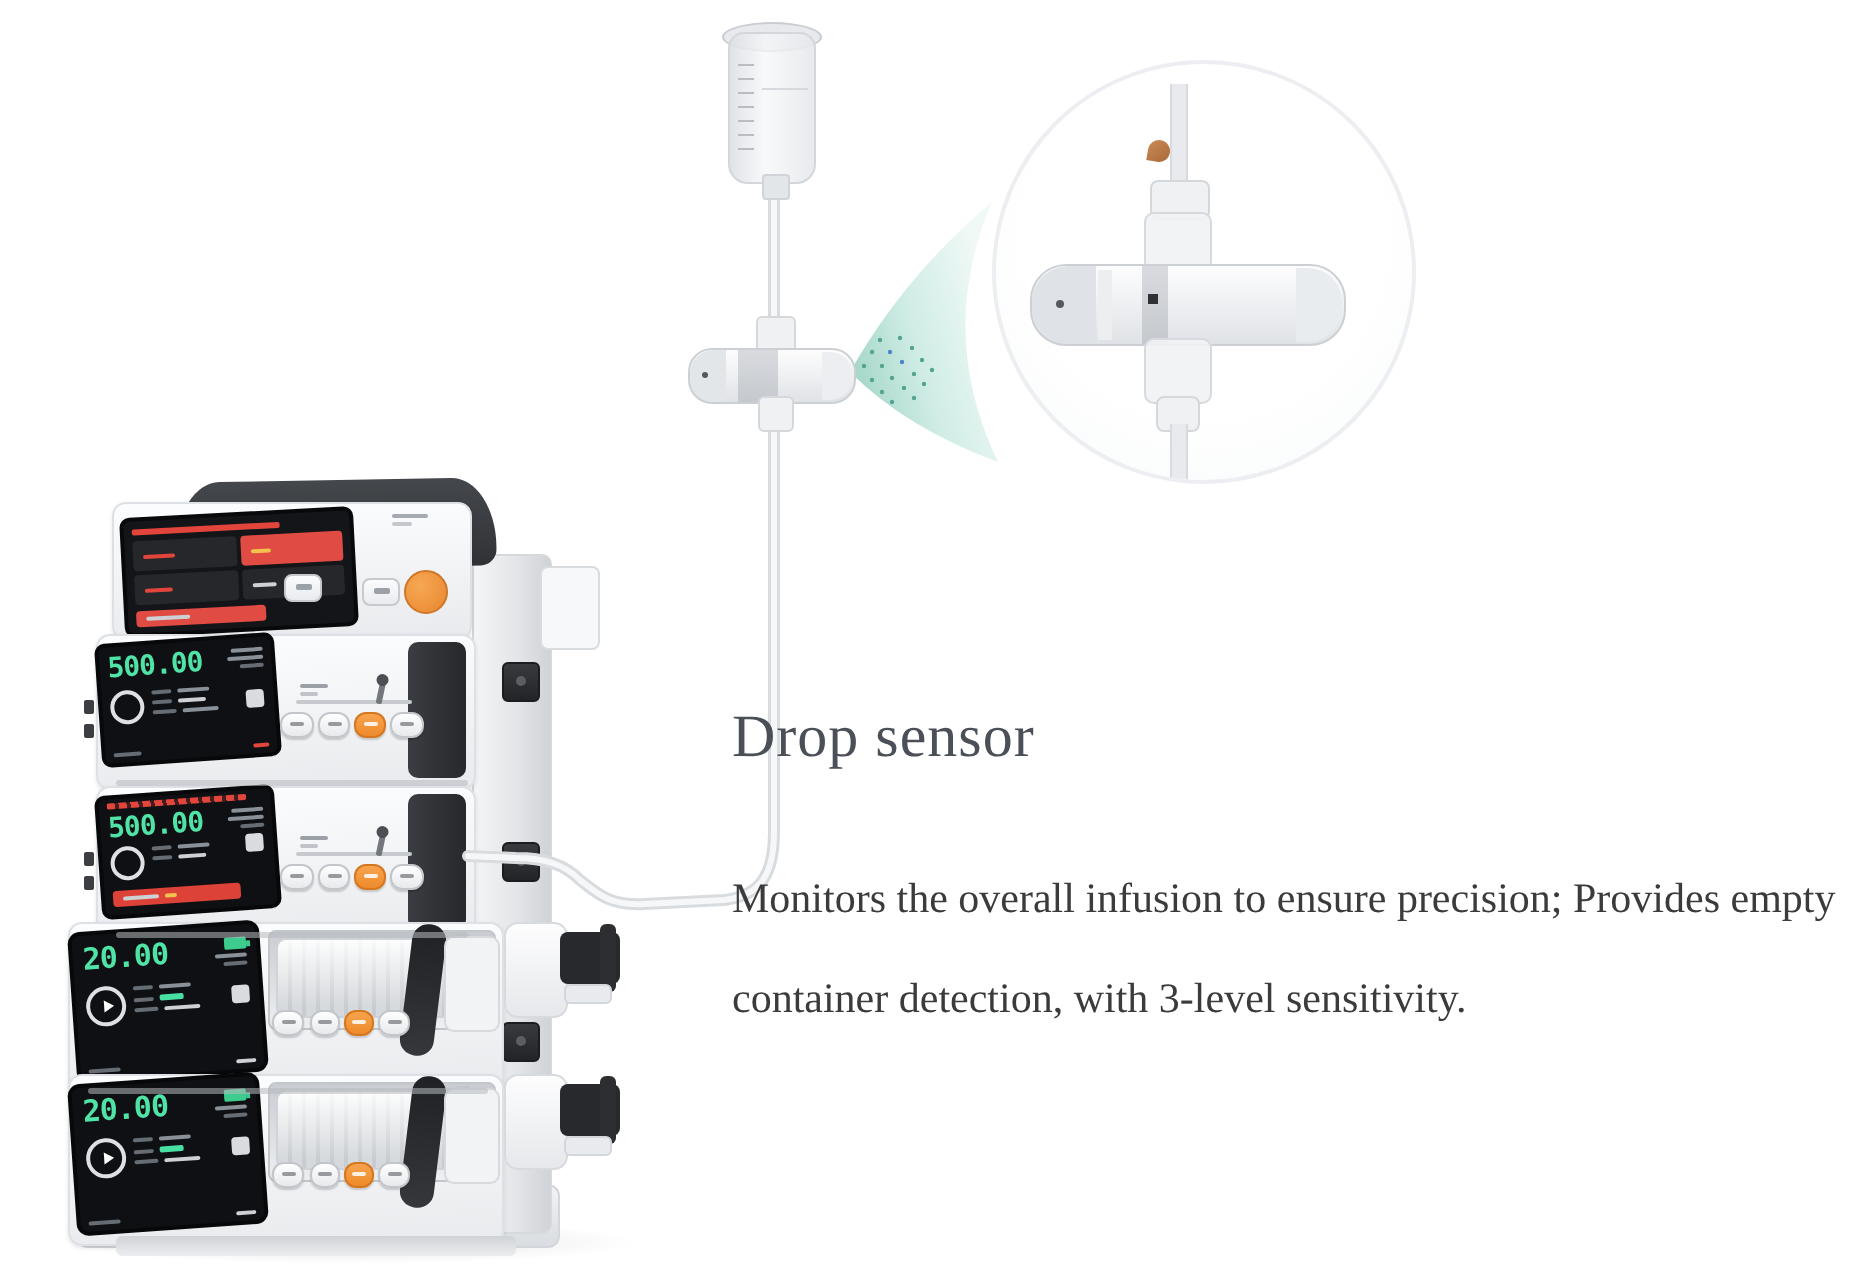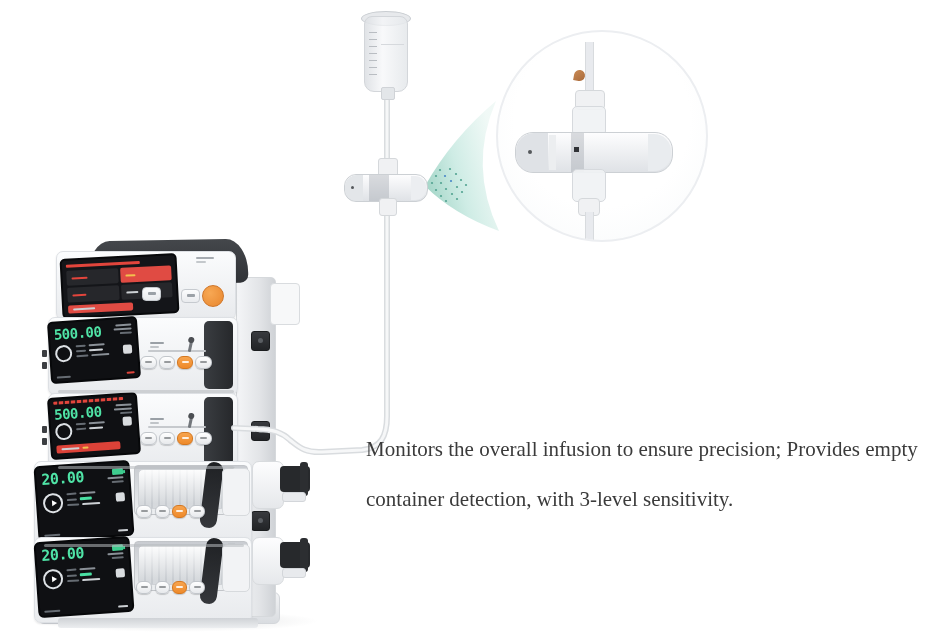--- a/index.html
+++ b/index.html
@@ -438,15 +438,16 @@
     <div class="conn abs" style="left:378px;top:158px;width:18px;height:18px;z-index:5;"></div>
     <div class="sensor-cyl abs" style="left:344px;top:174px;width:82px;height:26px;z-index:5;">
       <div class="abs" style="left:0;top:0;width:18px;height:26px;background:#e3e6e9;border-radius:12px 0 0 12px;"></div>
       <div class="cap-dot" style="left:6px;top:11px;width:3px;height:3px;"></div>
       <div class="mid-band" style="left:24px;top:0;width:20px;height:26px;"></div>
       <div class="abs" style="left:66px;top:1px;width:15px;height:24px;background:#eceef1;border-radius:0 11px 11px 0;"></div>
     </div>
     <div class="conn abs" style="left:379px;top:198px;width:16px;height:16px;z-index:5;"></div>
   </div>
 
+  <h2 id="feature-title" style="margin:0;font-weight:400;">Drop sensor</h2>
   <p id="feature-desc" style="margin:0;">Monitors the overall infusion to ensure precision; Provides empty container detection, with 3-level sensitivity.</p>
 
 </div>
 
 </body></html>

